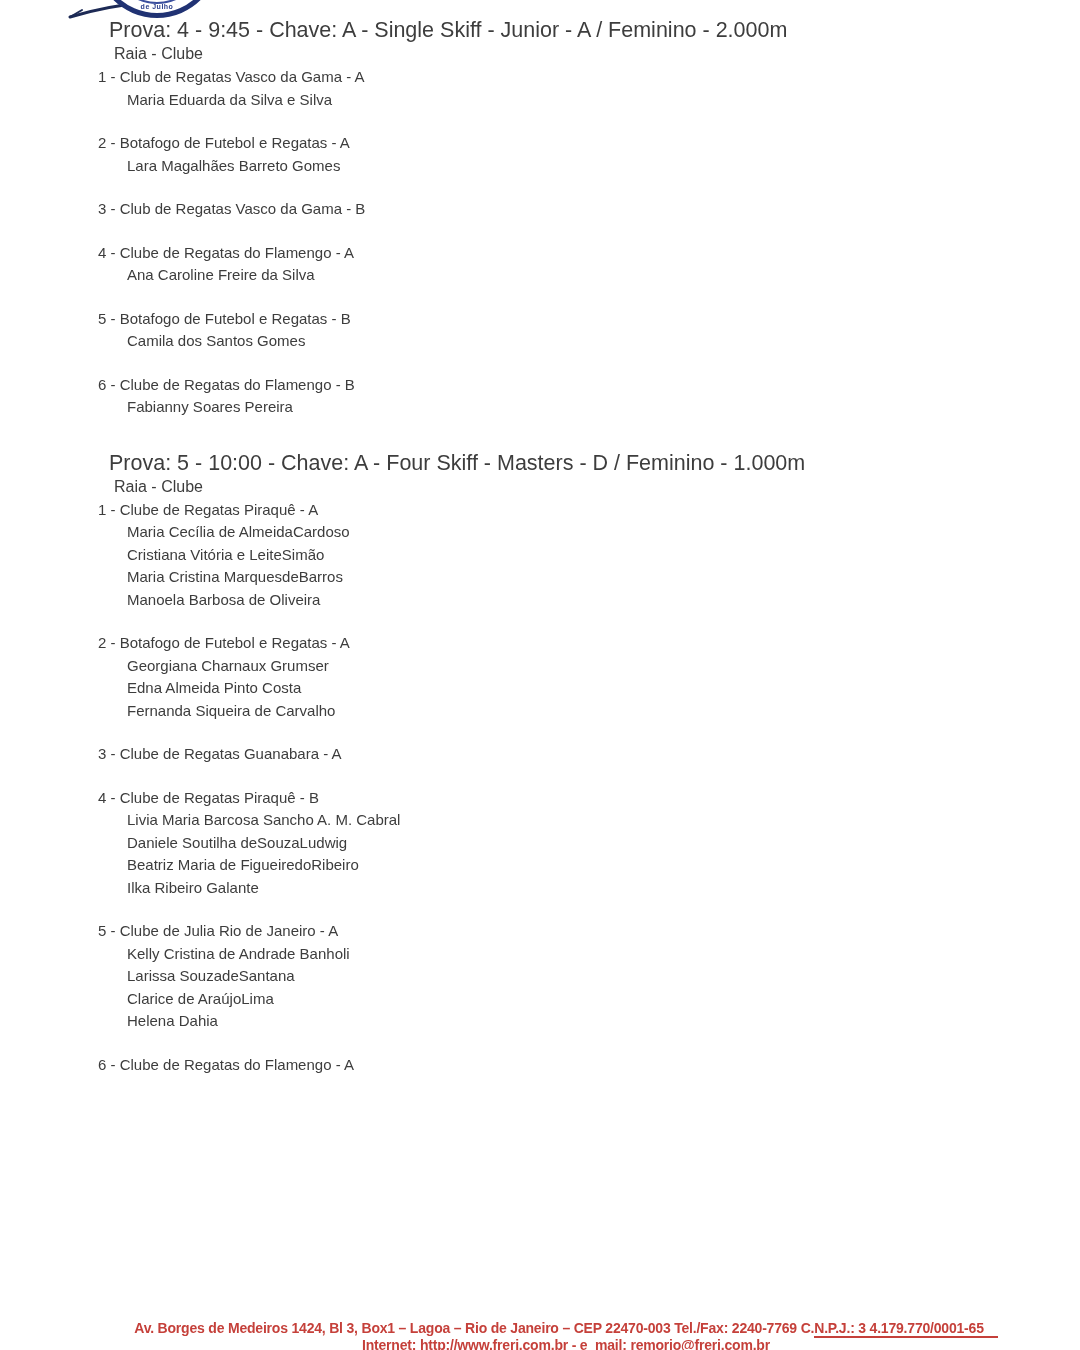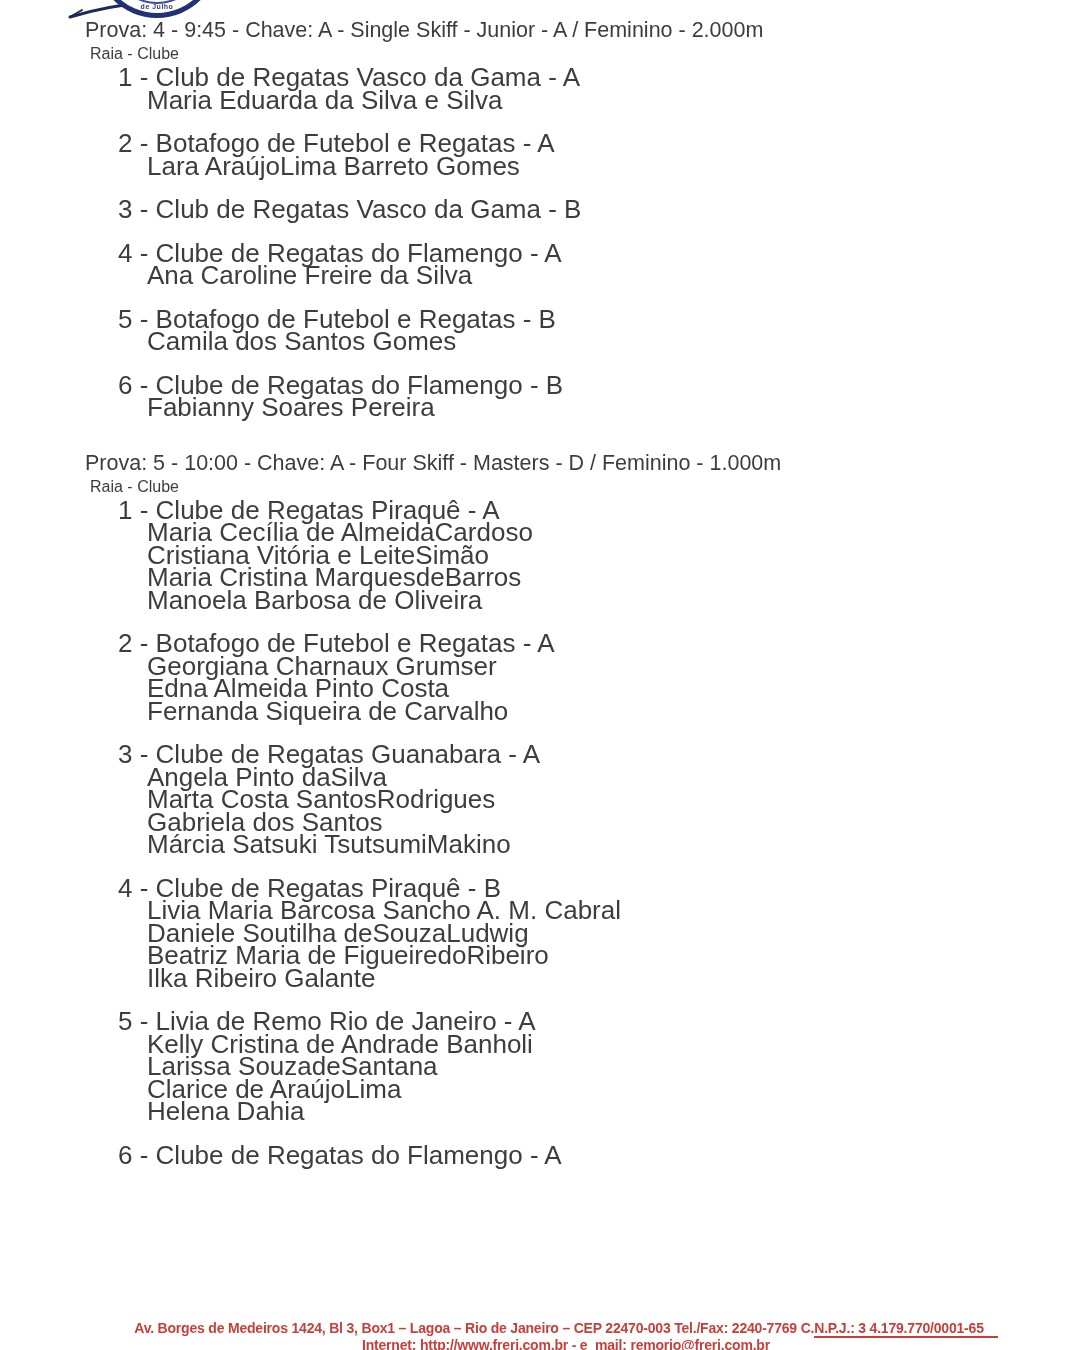--- a/index.html
+++ b/index.html
@@ -52,38 +52,39 @@
     position: absolute;
     left: 68px;
     top: 0;
     z-index: 1;
   }
 
   
   .content {
     position: relative;
     padding-top: 19px;
+    padding-left: 24px;
   }
   .race-section { margin-bottom: 33px; }
   .race-header {
     margin-left: 85px;
     font-size: 21.5px;
     line-height: 23px;
     white-space: nowrap;
   }
   .race-sub {
     margin-left: 90px;
     font-size: 16px;
     line-height: 23px;
   }
   .entries { margin-top: 1px; }
   .entry {
-    margin-left: 118px;
+    margin-left: 74px;
     margin-bottom: 21px;
-    font-size: 26px;
+    font-size: 15px;
     line-height: 22.5px;
   }
   .club-line { white-space: nowrap; }
   .crew { margin-left: 29px; }
   .crew-line { white-space: nowrap; }
 
   
   .footer {
     position: absolute;
     top: 1320px;
@@ -124,21 +125,21 @@
         <div class="entries">
           <div class="entry">
             <div class="club-line"><span>1</span><span> - </span><span>Club de Regatas Vasco da Gama - A</span></div>
             <div class="crew">
               <div class="crew-line">Maria Eduarda da Silva e Silva</div>
             </div>
           </div>
           <div class="entry">
             <div class="club-line"><span>2</span><span> - </span><span>Botafogo de Futebol e Regatas - A</span></div>
             <div class="crew">
-              <div class="crew-line">Lara AraújoLima Barreto Gomes</div>
+              <div class="crew-line">Lara Magalhães Barreto Gomes</div>
             </div>
           </div>
           <div class="entry">
             <div class="club-line"><span>3</span><span> - </span><span>Club de Regatas Vasco da Gama - B</span></div>
           </div>
           <div class="entry">
             <div class="club-line"><span>4</span><span> - </span><span>Clube de Regatas do Flamengo - A</span></div>
             <div class="crew">
               <div class="crew-line">Ana Caroline Freire da Silva</div>
             </div>
@@ -173,38 +174,32 @@
           <div class="entry">
             <div class="club-line"><span>2</span><span> - </span><span>Botafogo de Futebol e Regatas - A</span></div>
             <div class="crew">
               <div class="crew-line">Georgiana Charnaux Grumser</div>
               <div class="crew-line">Edna Almeida Pinto Costa</div>
               <div class="crew-line">Fernanda Siqueira de Carvalho</div>
             </div>
           </div>
           <div class="entry">
             <div class="club-line"><span>3</span><span> - </span><span>Clube de Regatas Guanabara - A</span></div>
-            <div class="crew">
-              <div class="crew-line">Angela Pinto daSilva</div>
-              <div class="crew-line">Marta Costa SantosRodrigues</div>
-              <div class="crew-line">Gabriela dos Santos</div>
-              <div class="crew-line">Márcia Satsuki TsutsumiMakino</div>
-            </div>
           </div>
           <div class="entry">
             <div class="club-line"><span>4</span><span> - </span><span>Clube de Regatas Piraquê - B</span></div>
             <div class="crew">
               <div class="crew-line">Livia Maria Barcosa Sancho A. M. Cabral</div>
               <div class="crew-line">Daniele Soutilha deSouzaLudwig</div>
               <div class="crew-line">Beatriz Maria de FigueiredoRibeiro</div>
               <div class="crew-line">Ilka Ribeiro Galante</div>
             </div>
           </div>
           <div class="entry">
-            <div class="club-line"><span>5</span><span> - </span><span>Livia de Remo Rio de Janeiro - A</span></div>
+            <div class="club-line"><span>5</span><span> - </span><span>Clube de Julia Rio de Janeiro - A</span></div>
             <div class="crew">
               <div class="crew-line">Kelly Cristina de Andrade Banholi</div>
               <div class="crew-line">Larissa SouzadeSantana</div>
               <div class="crew-line">Clarice de AraújoLima</div>
               <div class="crew-line">Helena Dahia</div>
             </div>
           </div>
           <div class="entry">
             <div class="club-line"><span>6</span><span> - </span><span>Clube de Regatas do Flamengo - A</span></div>
           </div>

